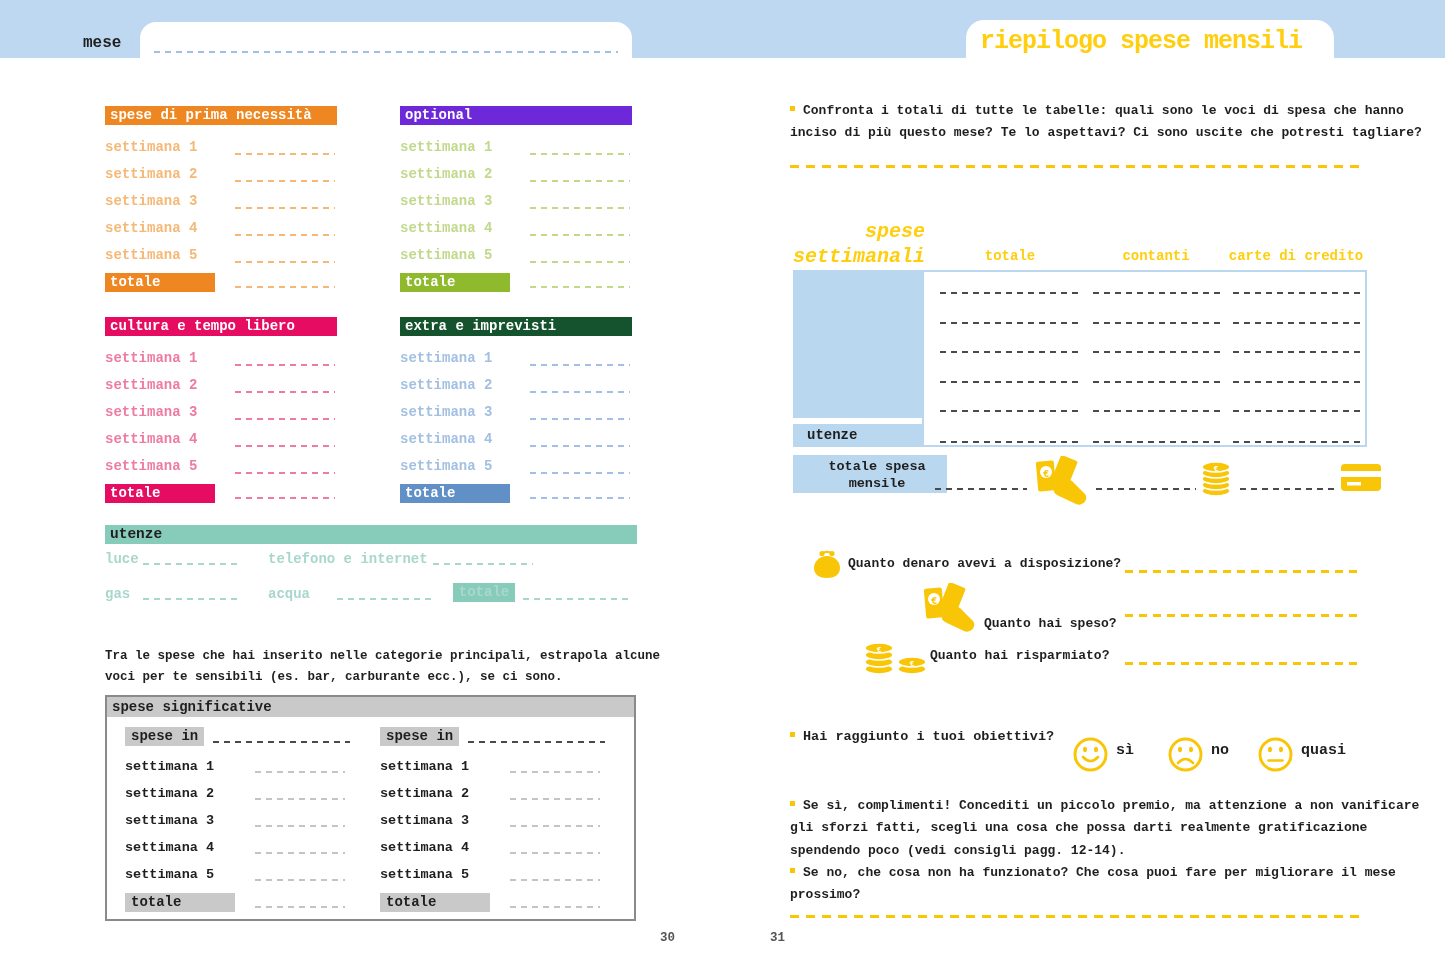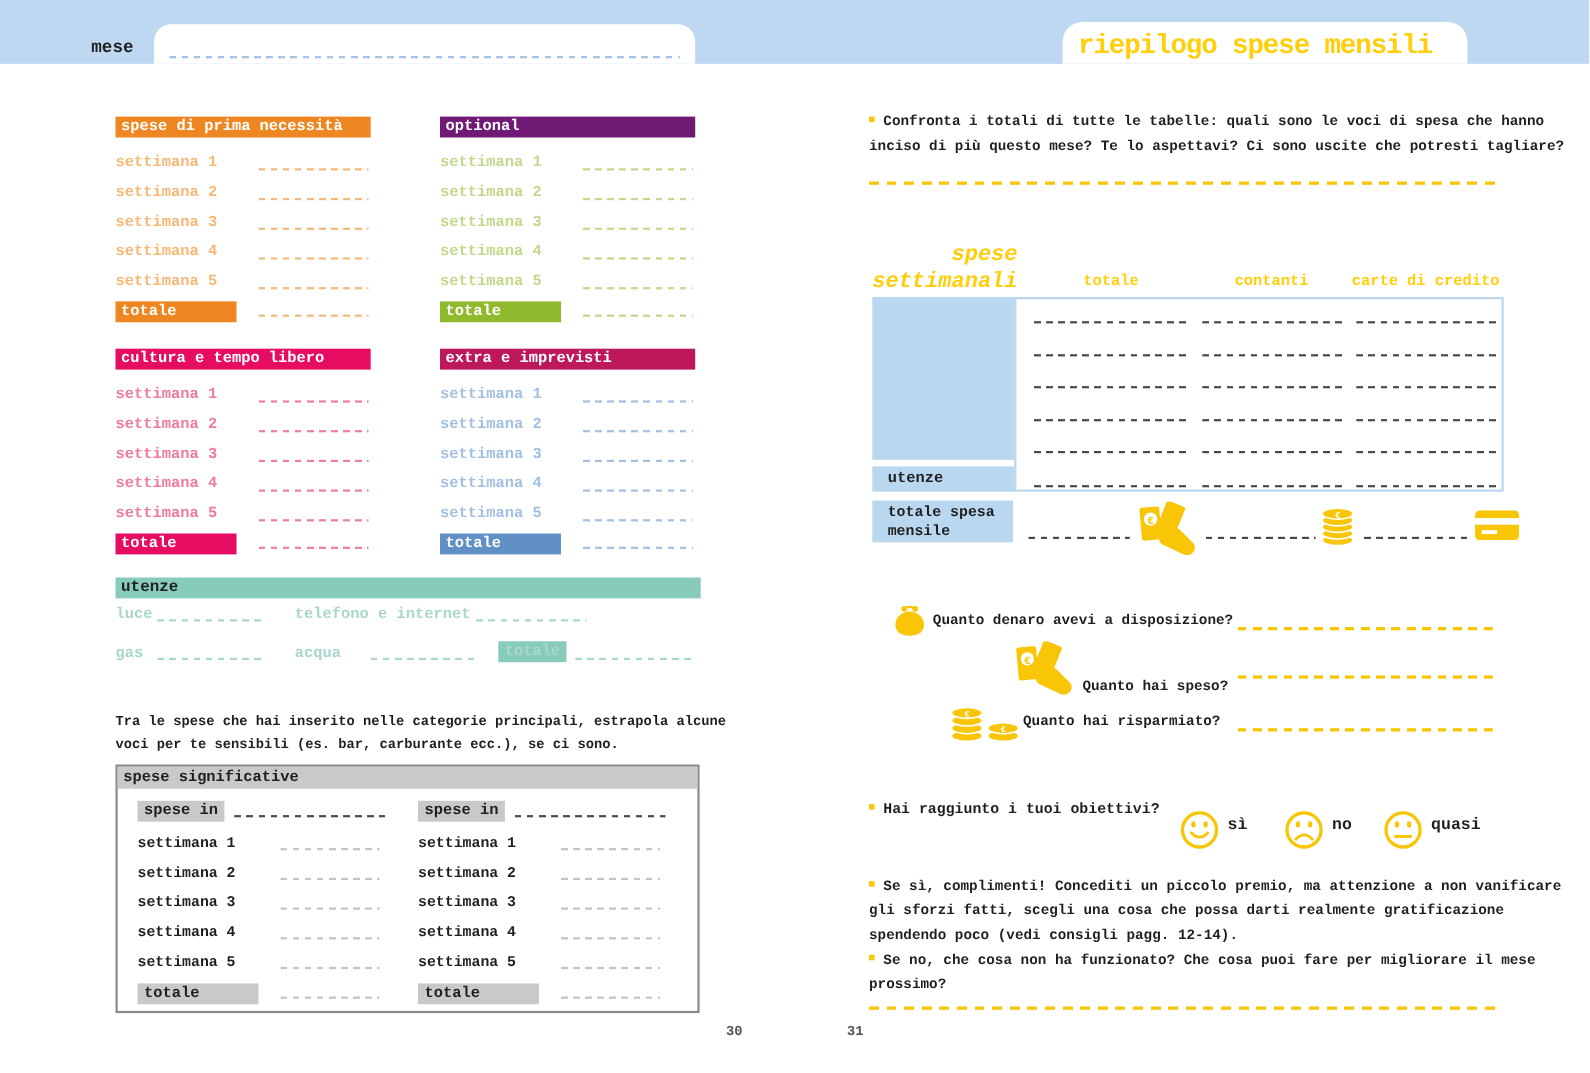--- a/index.html
+++ b/index.html
@@ -54,21 +54,21 @@
   #rp-intro{left:790px;top:100px;width:645px;font-size:13px;line-height:22px;}
   #wt-title{left:790px;top:219px;width:135px;text-align:right;font-size:20px;line-height:25px;color:#FFCE0D;font-style:italic;}
   .wt-colh{top:248px;width:140px;text-align:center;font-size:14px;color:#FFCE0D;}
   #wt-body{left:922px;top:270px;width:445px;height:177px;border:2px solid #BBD7EF;box-sizing:border-box;}
   #wt-labels{left:793px;top:270px;width:129px;height:148px;background:#B9D8F0;}
   #wt-labels .wt-lbl{height:29.6px;line-height:29.6px;padding-left:14px;font-size:14px;}
   #wt-ut{left:793px;top:424px;width:129px;height:23px;line-height:23px;padding-left:14px;font-size:14px;background:#B9D8F0;box-sizing:border-box;}
   .wt-dashrow{position:absolute;left:940px;width:425px;height:2px;color:#4A4A4A;}
   .wt-dashrow .dl{top:0;}
   .wd1{left:0;width:140px;}.wd2{left:153px;width:127px;}.wd3{left:293px;width:127px;}
-  #wt-total{left:793px;top:455px;width:128px;height:38px;background:#B9D8F0;font-size:13.5px;line-height:17px;padding:3px 0 0 14px;box-sizing:border-box;}
+  #wt-total{left:793px;top:455px;width:154px;height:38px;background:#B9D8F0;font-size:13.5px;line-height:17px;padding:3px 0 0 14px;box-sizing:border-box;text-align:center;}
   .ic{position:absolute;}
   .q-text{position:absolute;font-size:13px;}
   .q-dash{position:absolute;width:232px;height:2.5px;background:repeating-linear-gradient(90deg,#F9C606 0 8px,transparent 8px 14px);}
   #obj-q{left:790px;top:729px;font-size:13.5px;}
   .obj-lbl{position:absolute;font-size:15px;}
   #rp-advice{left:790px;top:795px;width:645px;font-size:13px;line-height:22.3px;}
   svg text{font-family:"Liberation Mono","DejaVu Sans Mono",monospace;font-weight:700;}
 </style>
 </head>
 <body>
@@ -89,21 +89,21 @@
         <div class="cat-row"><span class="lbl">settimana 1</span><span class="dl"></span></div>
         <div class="cat-row"><span class="lbl">settimana 2</span><span class="dl"></span></div>
         <div class="cat-row"><span class="lbl">settimana 3</span><span class="dl"></span></div>
         <div class="cat-row"><span class="lbl">settimana 4</span><span class="dl"></span></div>
         <div class="cat-row"><span class="lbl">settimana 5</span><span class="dl"></span></div>
       </div>
     <div class="cat-total c-or"><span class="tblk" style="background-color: rgb(238, 135, 34);">totale</span><span class="dl"></span></div>
   </div>
 
   <div class="cat" style="left:400px;top:106px">
-    <div class="cat-h" style="background-color: #701a75;">optional</div>
+    <div class="cat-h" style="background-color: #6d28d9;">optional</div>
     <div class="cat-rows c-gr">
         <div class="cat-row"><span class="lbl">settimana 1</span><span class="dl"></span></div>
         <div class="cat-row"><span class="lbl">settimana 2</span><span class="dl"></span></div>
         <div class="cat-row"><span class="lbl">settimana 3</span><span class="dl"></span></div>
         <div class="cat-row"><span class="lbl">settimana 4</span><span class="dl"></span></div>
         <div class="cat-row"><span class="lbl">settimana 5</span><span class="dl"></span></div>
       </div>
     <div class="cat-total c-gr"><span class="tblk" style="background-color: rgb(143, 186, 45);">totale</span><span class="dl"></span></div>
   </div>
 
@@ -113,21 +113,21 @@
         <div class="cat-row"><span class="lbl">settimana 1</span><span class="dl"></span></div>
         <div class="cat-row"><span class="lbl">settimana 2</span><span class="dl"></span></div>
         <div class="cat-row"><span class="lbl">settimana 3</span><span class="dl"></span></div>
         <div class="cat-row"><span class="lbl">settimana 4</span><span class="dl"></span></div>
         <div class="cat-row"><span class="lbl">settimana 5</span><span class="dl"></span></div>
       </div>
     <div class="cat-total c-pk"><span class="tblk" style="background-color: rgb(229, 12, 97);">totale</span><span class="dl"></span></div>
   </div>
 
   <div class="cat" style="left:400px;top:317px">
-    <div class="cat-h" style="background-color: #be185d;">extra e imprevisti</div>
+    <div class="cat-h" style="background-color: #14532d;">extra e imprevisti</div>
     <div class="cat-rows c-bl">
         <div class="cat-row"><span class="lbl">settimana 1</span><span class="dl"></span></div>
         <div class="cat-row"><span class="lbl">settimana 2</span><span class="dl"></span></div>
         <div class="cat-row"><span class="lbl">settimana 3</span><span class="dl"></span></div>
         <div class="cat-row"><span class="lbl">settimana 4</span><span class="dl"></span></div>
         <div class="cat-row"><span class="lbl">settimana 5</span><span class="dl"></span></div>
       </div>
     <div class="cat-total c-bl"><span class="tblk" style="background-color: rgb(97, 144, 199);">totale</span><span class="dl"></span></div>
   </div>
 

